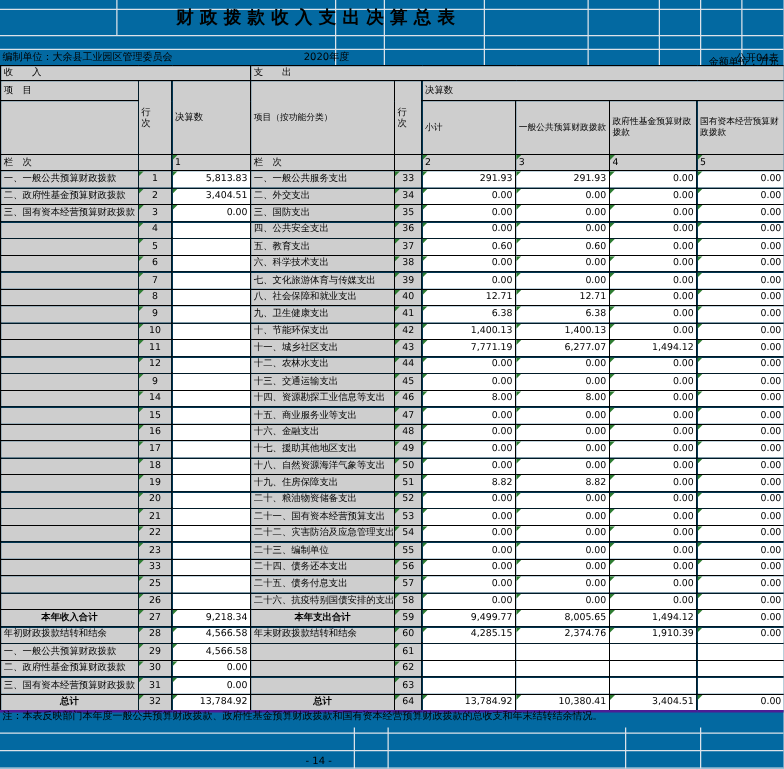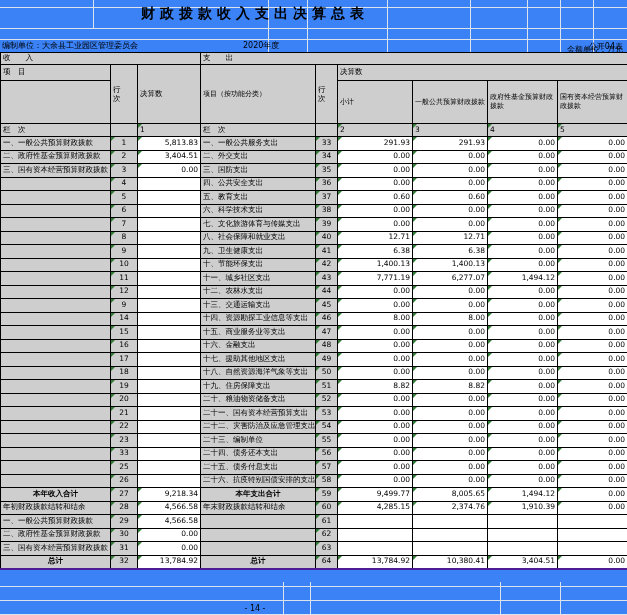--- a/index.html
+++ b/index.html
@@ -1,19 +1,19 @@
 <!DOCTYPE html>
 <html><head>
 <meta charset="utf-8">
 <style>
   * { box-sizing: border-box; }
   html,body { margin:0; padding:0; background:#fff; }
   .page {
     position:relative; width:627px; height:615px; overflow:hidden;
-    background:#3b82f6; color:#000;
+    background:#0369a1; color:#000;
     font-family:"DejaVu Sans","Liberation Sans",sans-serif;
   }
   
   .gl { position:absolute; background:#dde3ea; }
   .gl.h { height:1px; left:0; width:627px; }
   .gl.v { width:1px; }
 
   .title {
     position:absolute; top:5px; left:120px; width:270px; text-align:center;
     font-size:14px; font-weight:bold; letter-spacing:5px; white-space:nowrap;
@@ -480,15 +480,16 @@
           <td class="c-label bc">总计</td>
           <td class="c-rowno gt">64</td>
           <td class="c-num gt">13,784.92</td>
           <td class="c-num gt">10,380.41</td>
           <td class="c-num gt">3,404.51</td>
           <td class="c-num gt">0.00</td>
         </tr>
       </tbody>
   </table>
 
+  <div class="note">注：本表反映部门本年度一般公共预算财政拨款、政府性基金预算财政拨款和国有资本经营预算财政拨款的总收支和年末结转结余情况。</div>
   <div class="page-num">- 14 -</div>
 
 </div>
 
 </body></html>

